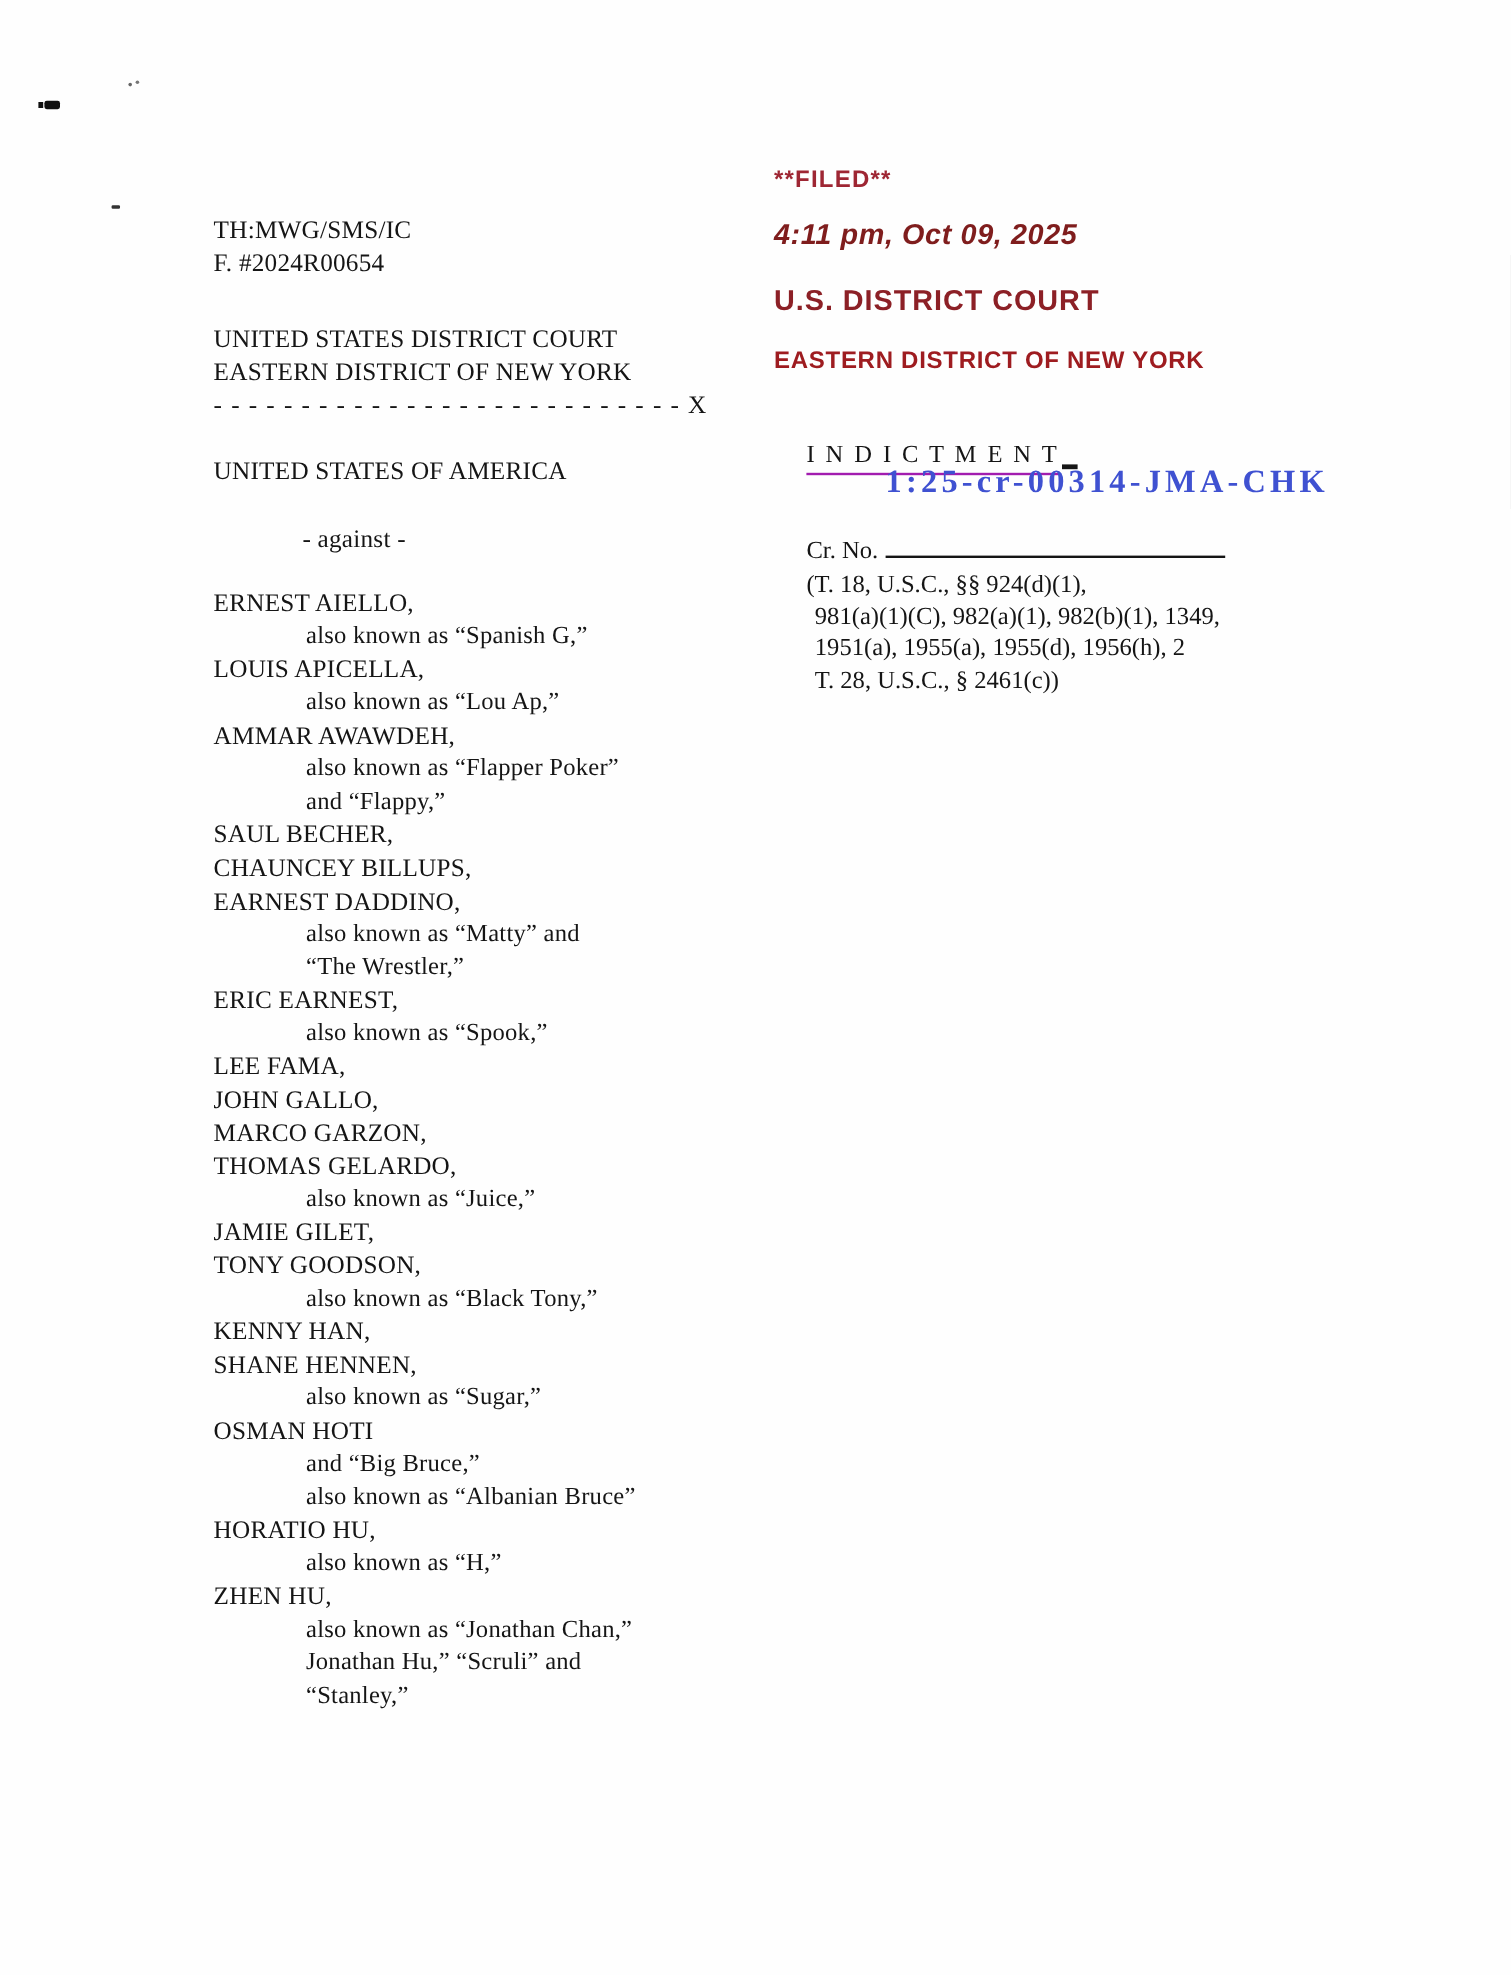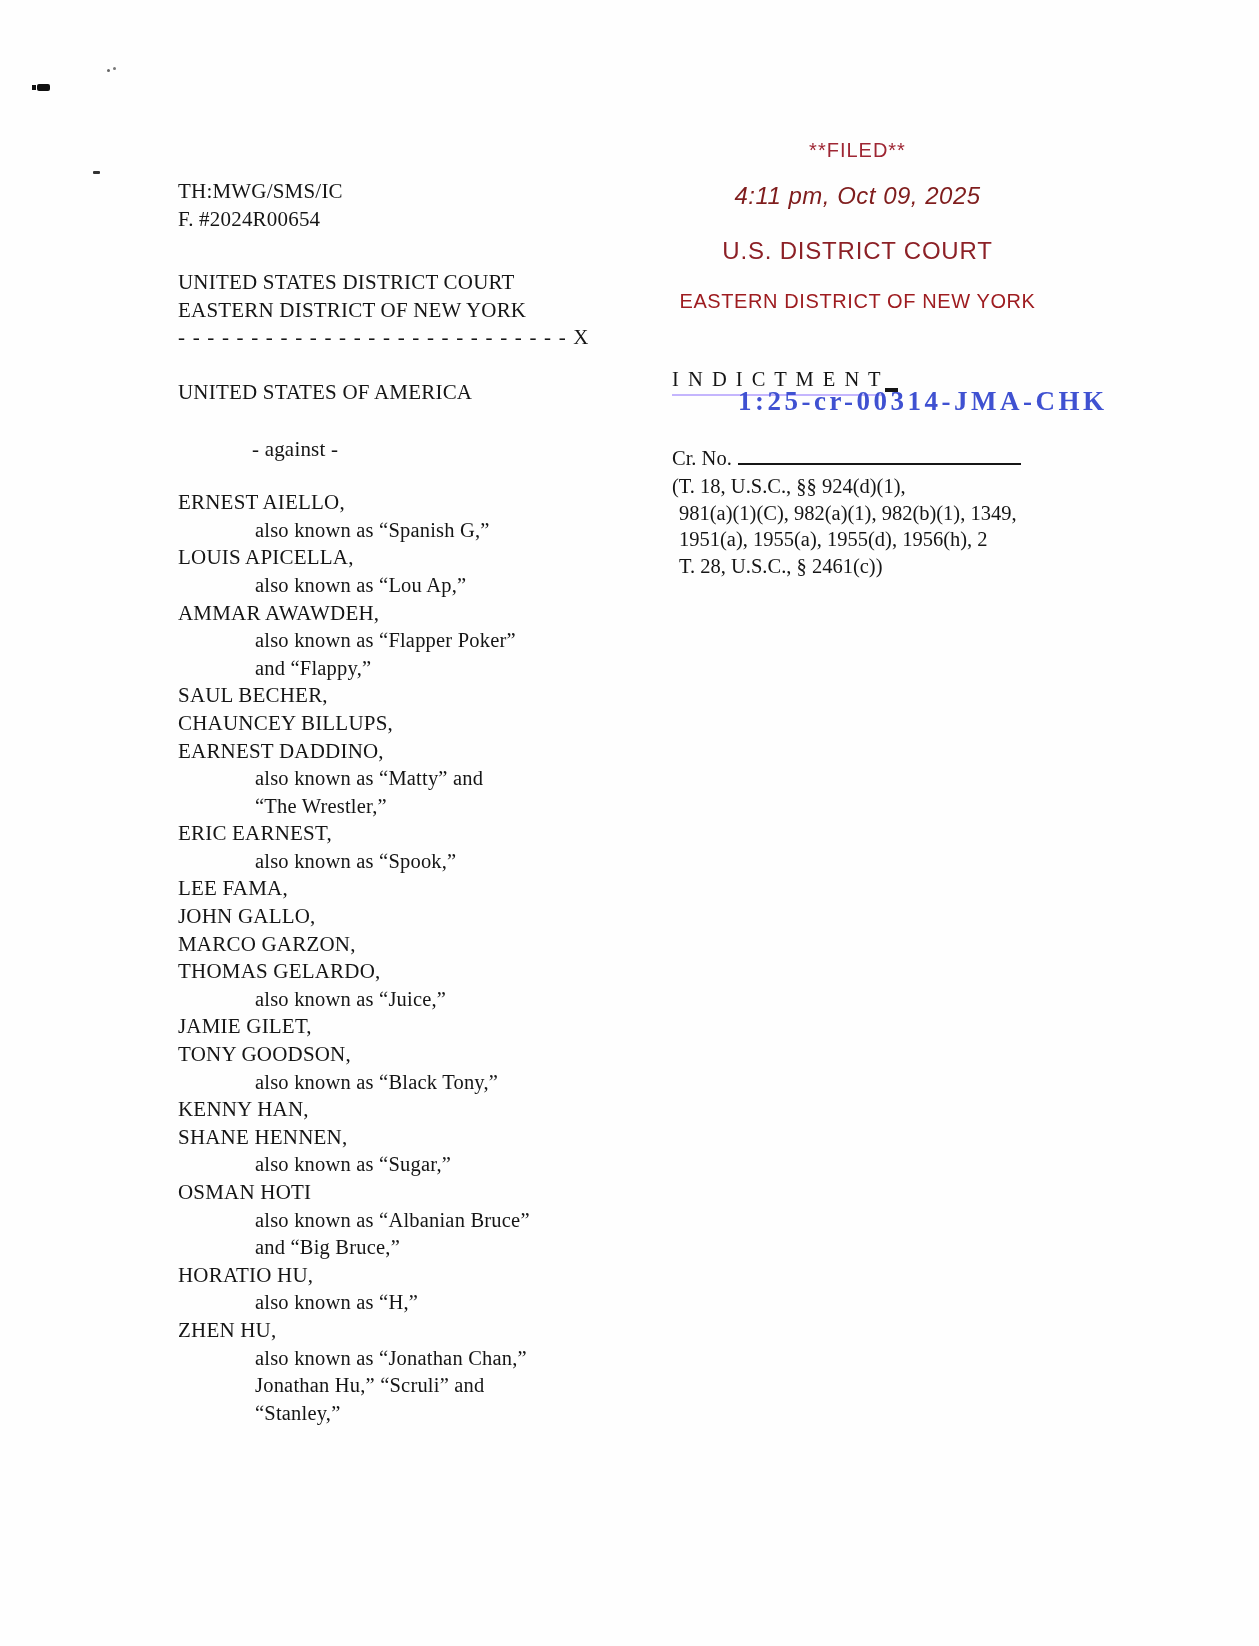--- a/index.html
+++ b/index.html
@@ -42,42 +42,41 @@
   .against { margin-top: 29px; padding-left: 74px; }
   .defendant-list { margin-top: 26px; }
   .def-line.aka { padding-left: 77px; font-size: 20.5px; }
 
   
   .filed-stamp {
     position: absolute;
     left: 645px;
     top: 139px;
     width: 425px;
-    text-align: center;
     font-family: "Liberation Sans", sans-serif;
-    font-weight: normal;
+    font-weight: bold;
   }
   .stamp-filed    { font-size: 20px; letter-spacing: 1px; }
   .stamp-datetime { margin-top: 20px; font-size: 24px; font-style: italic; letter-spacing: 0.5px; }
   .stamp-court    { margin-top: 27px; font-size: 24px; letter-spacing: 0.8px; }
   .stamp-district { margin-top: 25px; font-size: 20px; letter-spacing: 0.6px; }
 
   
   .indictment-block {
     position: absolute;
     left: 672px;
     top: 366px;
     width: 500px;
     font-size: 20.5px;
     line-height: 26.6px;
   }
   .indictment-title {
     display: inline-block;
     letter-spacing: 2px;
-    border-bottom: 2px solid #c4b5fd;
+    border-bottom: 2px solid #a21caf;
     padding-bottom: 1px;
   }
   .title-tail {
     display: inline-block;
     width: 13px;
     height: 4px;
     background: #151515;
     margin-left: 2px;
     vertical-align: -6px;
   }
@@ -145,22 +144,22 @@
         <div class="def-line name">MARCO GARZON,</div>
         <div class="def-line name">THOMAS GELARDO,</div>
         <div class="def-line aka">also known as “Juice,”</div>
         <div class="def-line name">JAMIE GILET,</div>
         <div class="def-line name">TONY GOODSON,</div>
         <div class="def-line aka">also known as “Black Tony,”</div>
         <div class="def-line name">KENNY HAN,</div>
         <div class="def-line name">SHANE HENNEN,</div>
         <div class="def-line aka">also known as “Sugar,”</div>
         <div class="def-line name">OSMAN HOTI</div>
+        <div class="def-line aka">and “Big Bruce,”</div>
         <div class="def-line aka">also known as “Albanian Bruce”</div>
-        <div class="def-line aka">and “Big Bruce,”</div>
         <div class="def-line name">HORATIO HU,</div>
         <div class="def-line aka">also known as “H,”</div>
         <div class="def-line name">ZHEN HU,</div>
         <div class="def-line aka">also known as “Jonathan Chan,”</div>
         <div class="def-line aka">Jonathan Hu,” “Scruli” and</div>
         <div class="def-line aka">“Stanley,”</div>
       </div>
   </div>
 
   <div class="filed-stamp">

